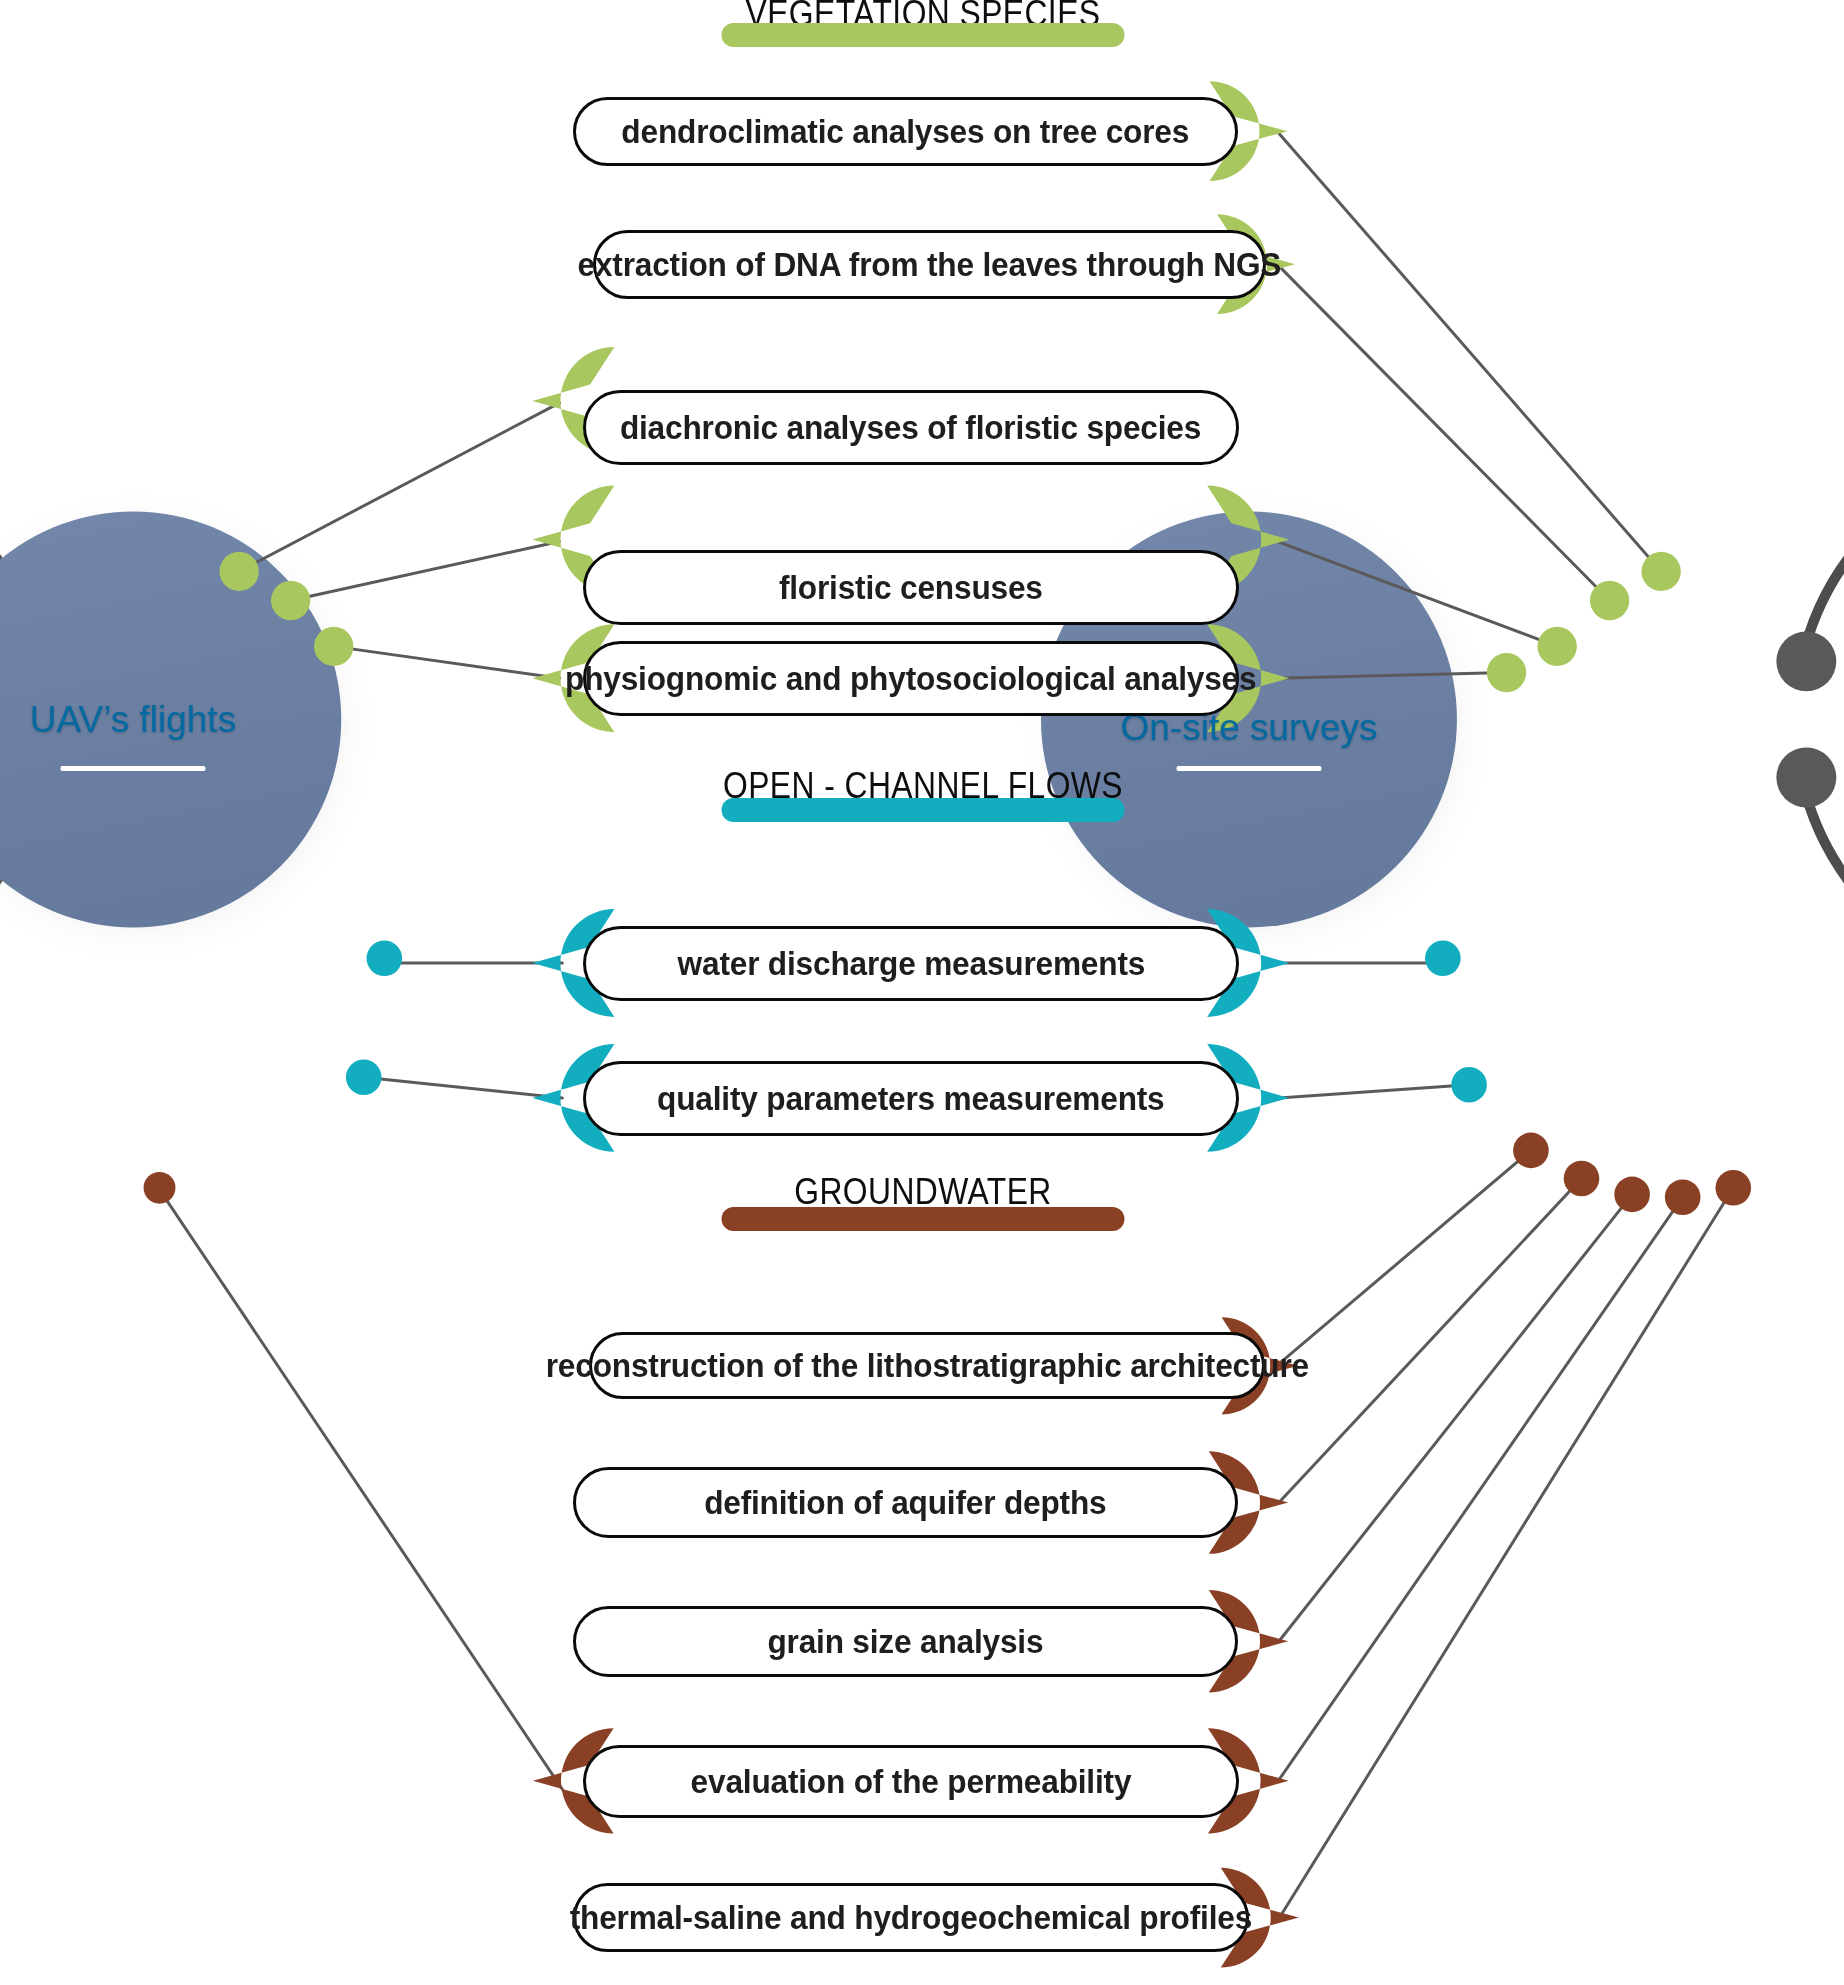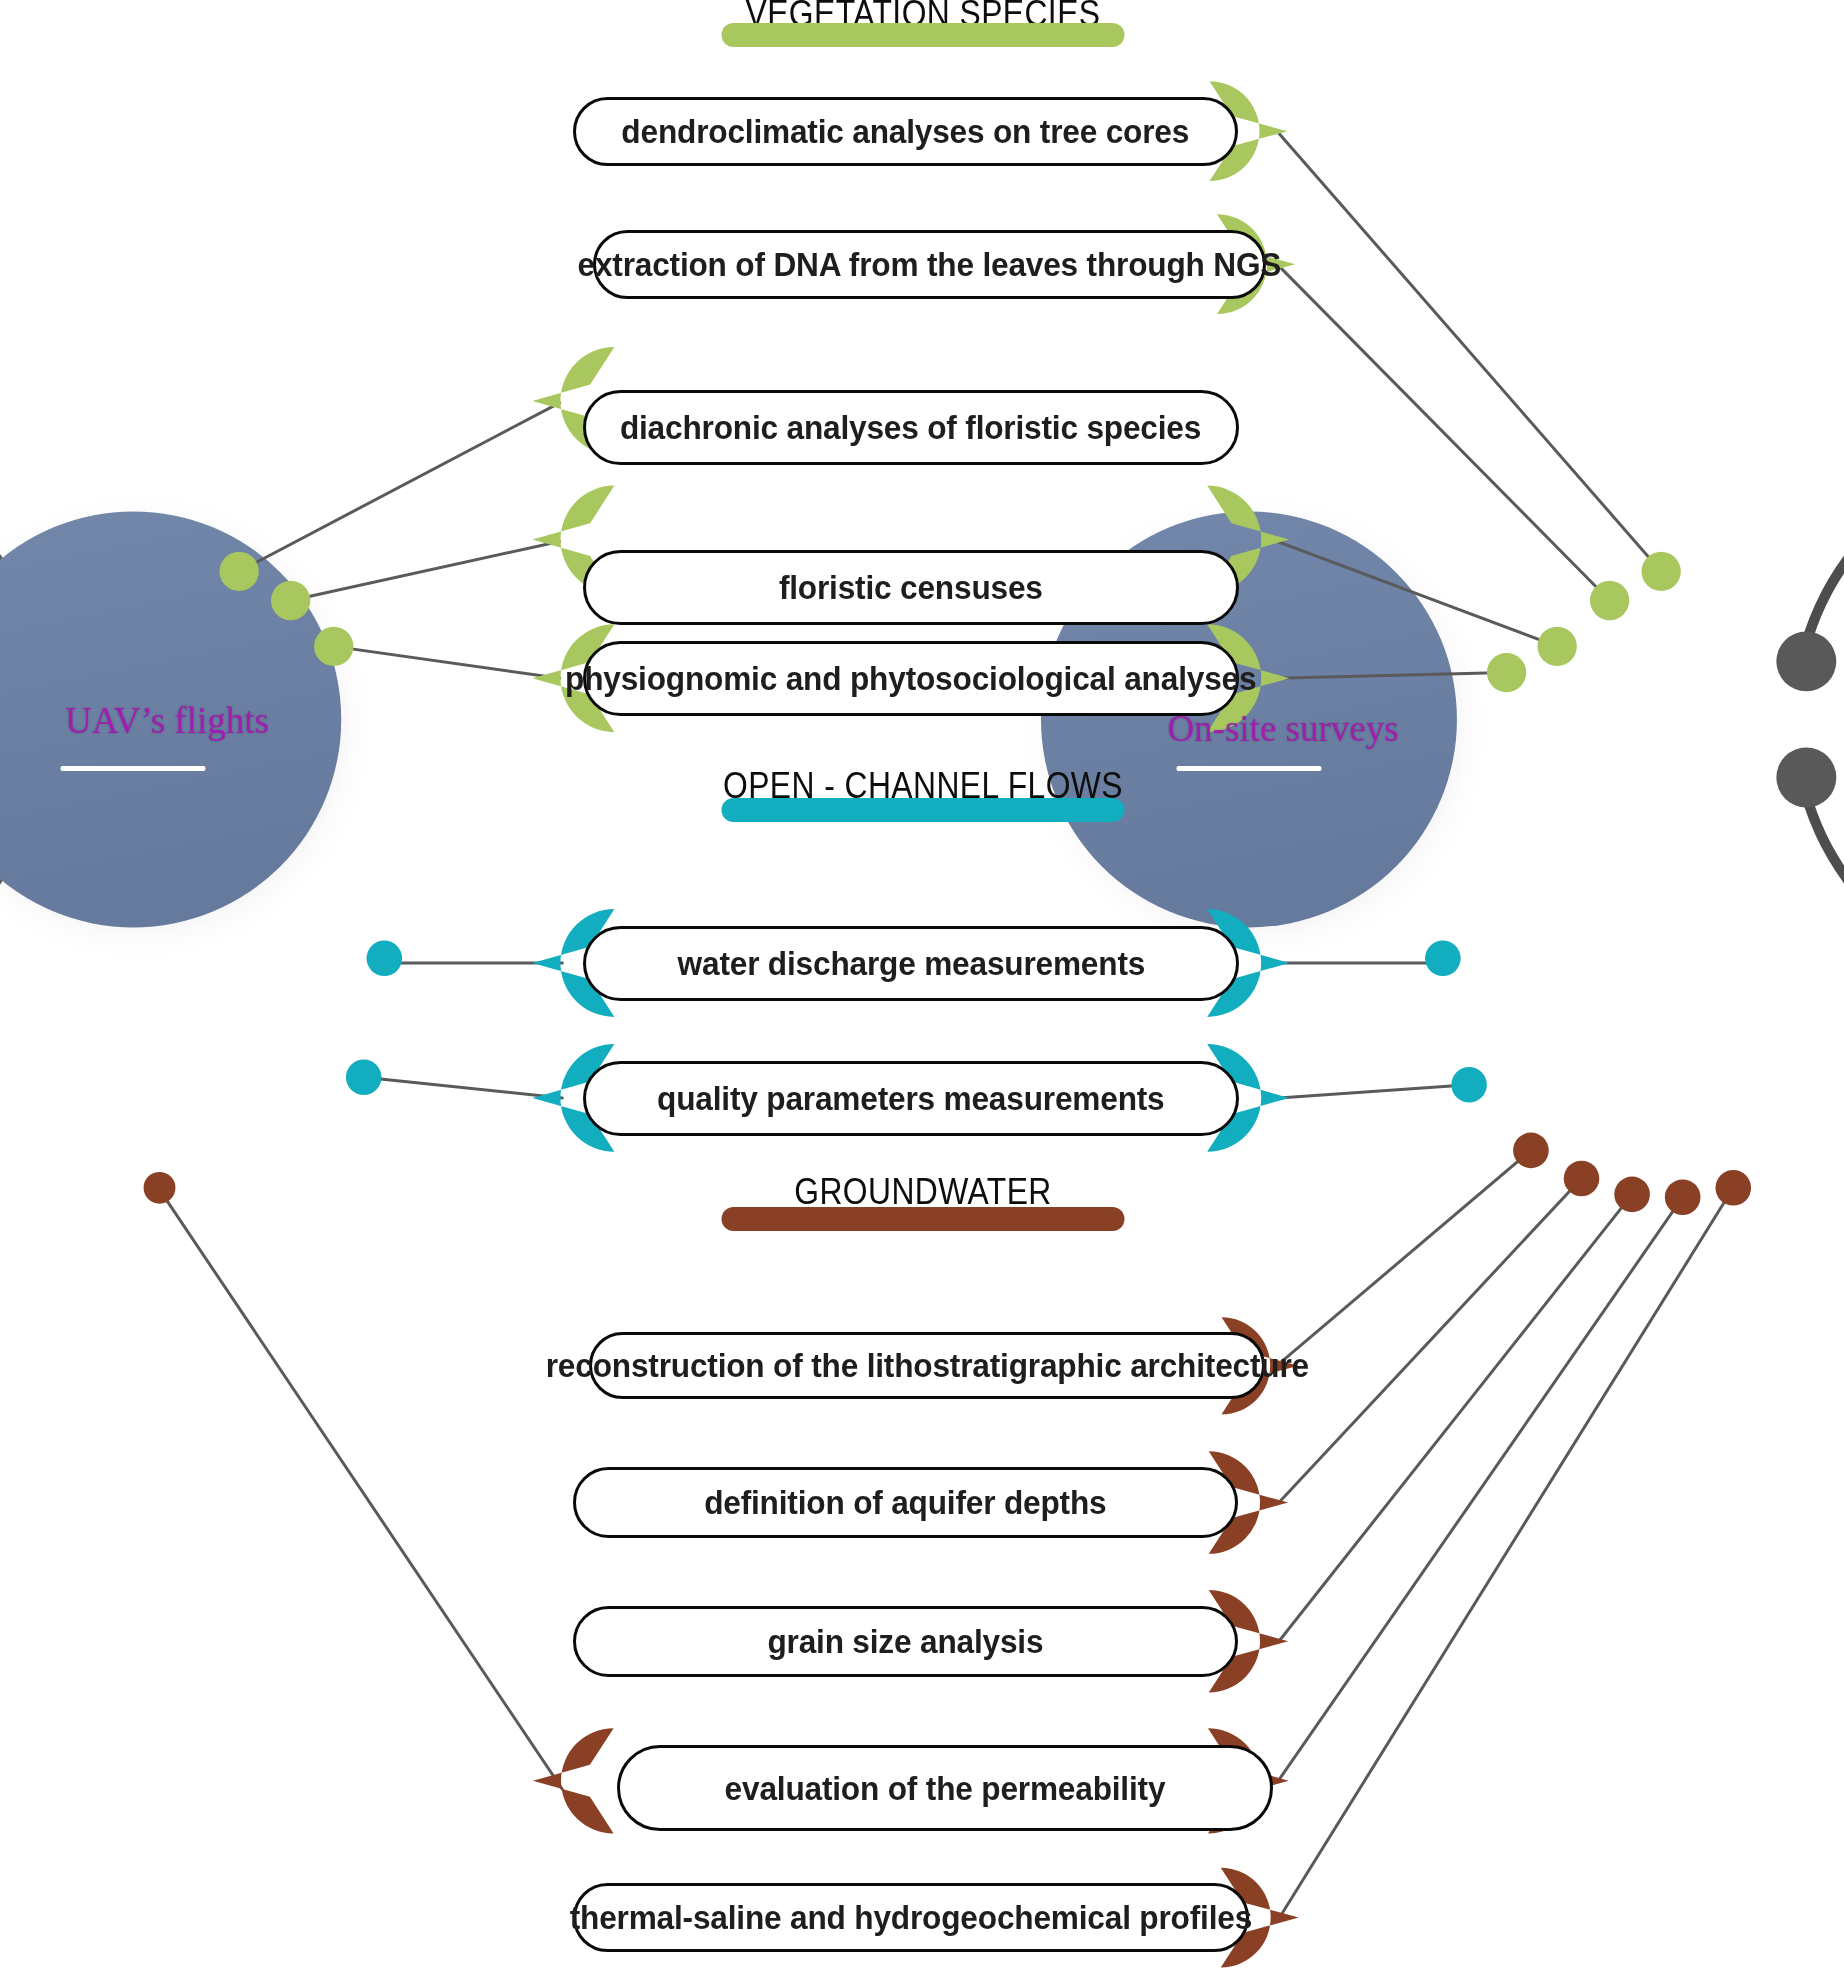--- a/index.html
+++ b/index.html
@@ -41,27 +41,26 @@
     font-size:34px;
     color:#201d1d;
     white-space:nowrap;
     transform:scaleX(.93);
     transform-origin:50% 50%;
     letter-spacing:-0.2px;
   }
 
   .hub-label{
     position:absolute;
-    color:#a21caf;
-    font-family:Liberation Serif, serif;
+    color:#0369a1;
+    font-family:Liberation Sans, sans-serif;
     font-size:37px;
     white-space:nowrap;
     transform:translate(-50%,-50%);
     text-shadow:0 0.9px 2.8px rgba(0,0,0,.25);
-    margin-left:34px;
   }
   .hub-rule{
     position:absolute;
     height:4.7px;
     background:#ffffff;
     transform:translateX(-50%);
     border-radius:1.9px;
   }
 </style>
 </head>
@@ -208,21 +207,21 @@
 
   <div class="pill" style="left:589px;top:1332px;width:676px;height:67px;">
     <span class="pill-label">reconstruction of the lithostratigraphic architecture</span>
   </div>
   <div class="pill" style="left:573px;top:1606px;width:665px;height:71px;">
     <span class="pill-label">grain size analysis</span>
   </div>
   <div class="pill" style="left:573px;top:1467px;width:665px;height:71px;">
     <span class="pill-label">definition of aquifer depths</span>
   </div>
-  <div class="pill" style="left:617px;top:1745px;width:656px;height:86px;">
+  <div class="pill" style="left:583px;top:1745px;width:656px;height:73px;">
     <span class="pill-label">evaluation of the permeability</span>
   </div>
   <div class="pill" style="left:573px;top:1883px;width:676px;height:69px;align-items:center;">
     <span class="pill-label">thermal-saline and hydrogeochemical profiles</span>
   </div>
 
   <div class="hub-label" style="left:133px;top:720px;">UAV’s flights</div>
   <div class="hub-rule" style="left:133px;top:766px;width:145px;"></div>
 
   <div class="hub-label" style="left:1249px;top:728px;">On-site surveys</div>

